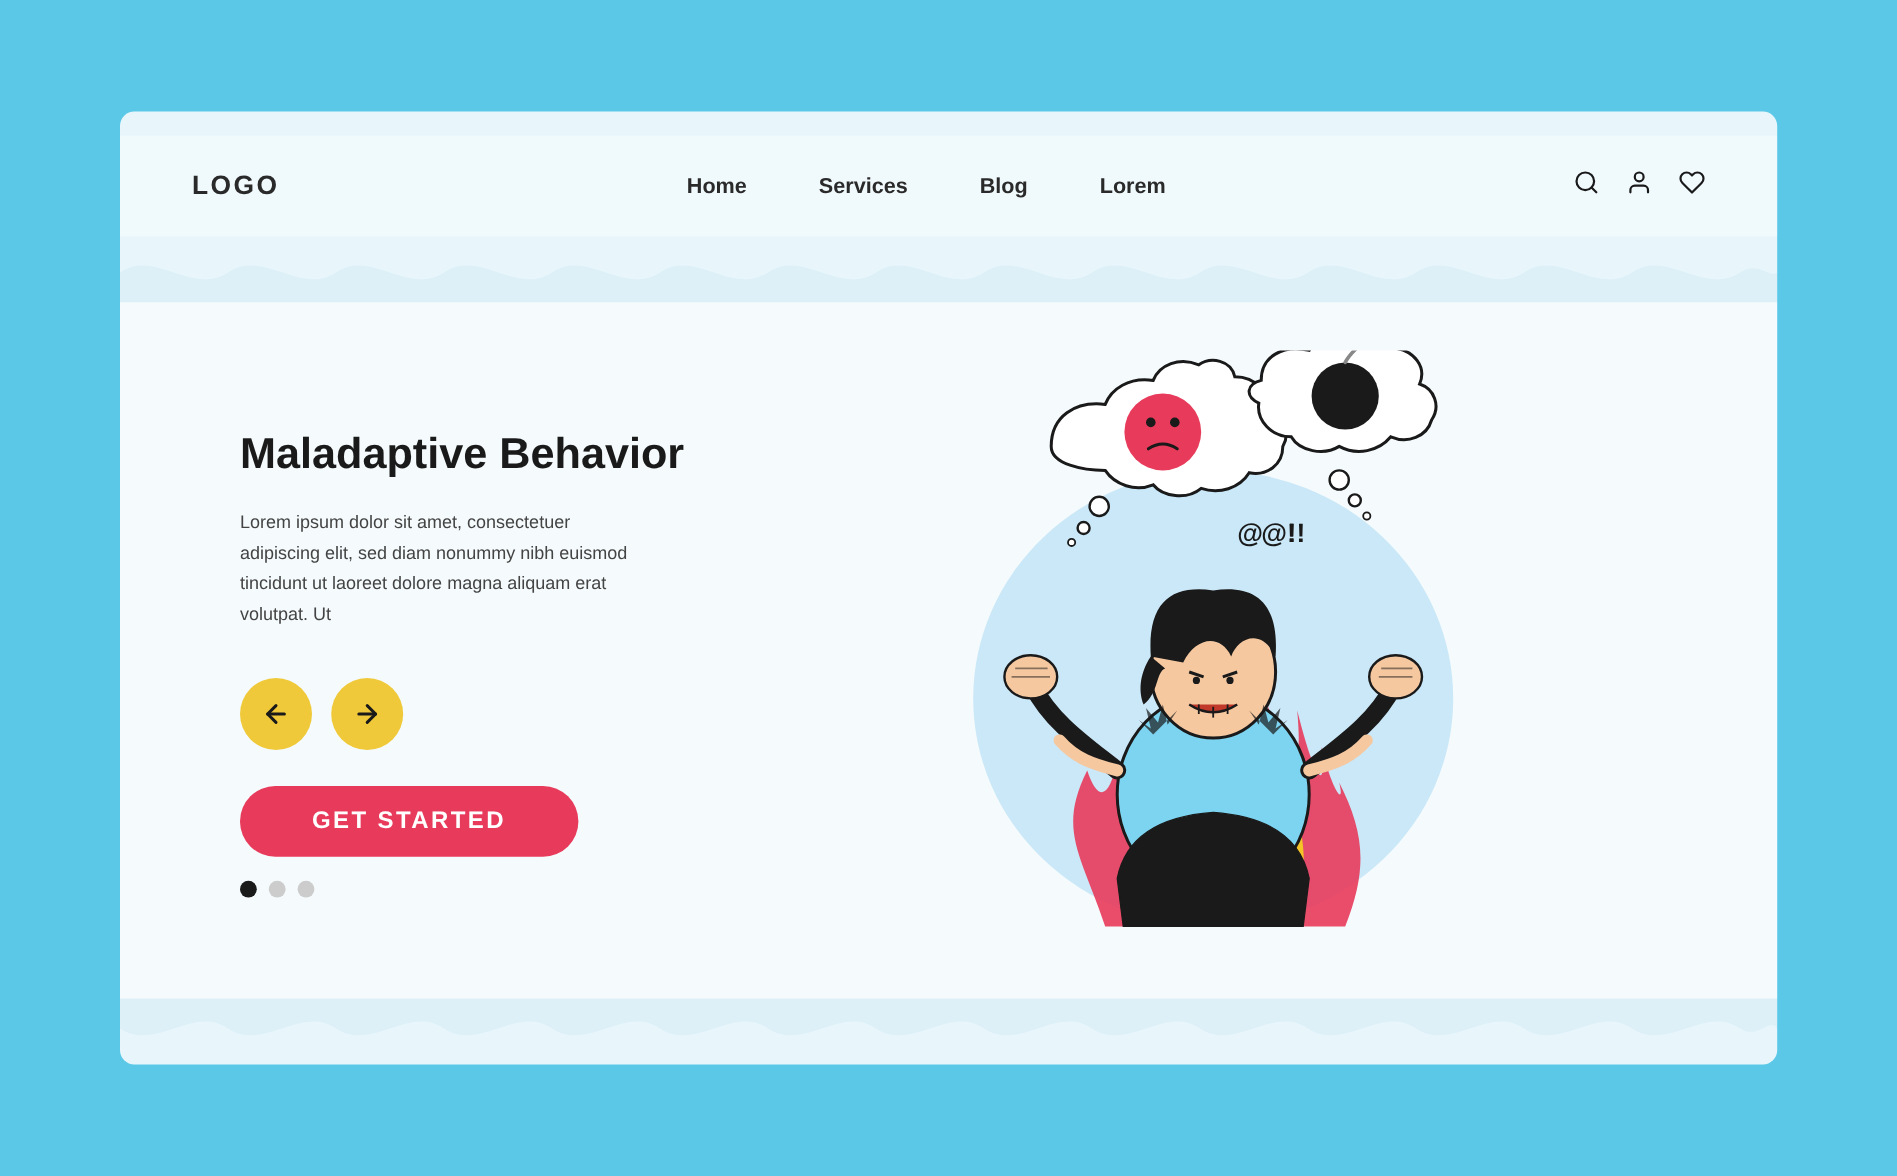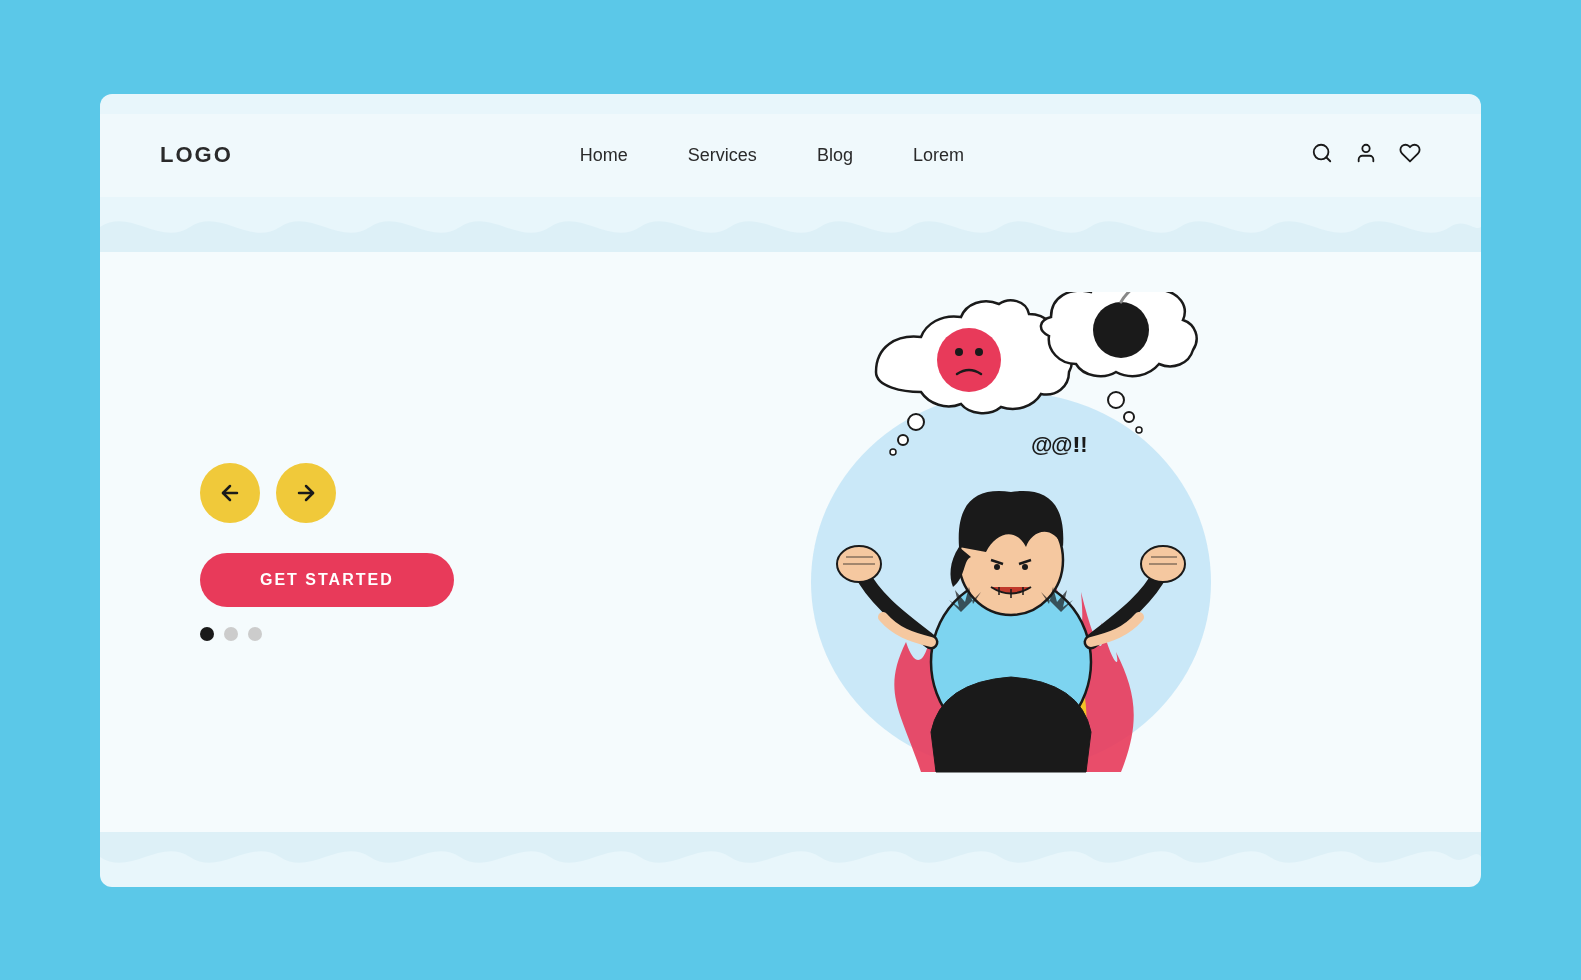--- a/index.html
+++ b/index.html
@@ -36,21 +36,21 @@
     }
     .nav {
       display: flex;
       gap: 60px;
       align-items: center;
     }
     .nav-item {
       font-size: 18px;
       color: #2a2a2a;
       cursor: pointer;
-      font-weight: 400;
+      font-weight: 700;
     }
     .header-icons {
       display: flex;
       gap: 22px;
       align-items: center;
     }
     .header-icon {
       font-size: 20px;
       color: #2a2a2a;
       cursor: pointer;
@@ -107,21 +107,21 @@
       justify-content: center;
       font-size: 22px;
       color: #1a1a1a;
     }
     .get-started-btn {
       background: #e83a5a;
       color: white;
       border: none;
       border-radius: 50px;
       padding: 18px 60px;
-      font-size: 16px;
+      font-size: 20px;
       font-weight: 700;
       letter-spacing: 2px;
       cursor: pointer;
       display: block;
       margin-bottom: 20px;
     }
     .dots {
       display: flex;
       gap: 10px;
       margin-top: 10px;
@@ -193,20 +193,22 @@
 
   <div class="wave-top">
     <svg viewBox="0 0 1381 55" class="wave-svg" preserveAspectRatio="none" xmlns="http://www.w3.org/2000/svg">
       <path d="M0,30 C30,10 60,50 90,30 C120,10 150,50 180,30 C210,10 240,50 270,30 C300,10 330,50 360,30 C390,10 420,50 450,30 C480,10 510,50 540,30 C570,10 600,50 630,30 C660,10 690,50 720,30 C750,10 780,50 810,30 C840,10 870,50 900,30 C930,10 960,50 990,30 C1020,10 1050,50 1080,30 C1110,10 1140,50 1170,30 C1200,10 1230,50 1260,30 C1290,10 1320,50 1350,30 C1365,20 1375,35 1381,30 L1381,55 L0,55 Z" fill="#ddf0f7"></path>
     </svg>
   </div>
 
   <div class="main-content">
 
     <div class="left-section">
+      <h1 class="page-title">Maladaptive Behavior</h1>
+      <p class="page-desc">Lorem ipsum dolor sit amet, consectetuer adipiscing elit, sed diam nonummy nibh euismod tincidunt ut laoreet dolore magna aliquam erat volutpat. Ut</p>
       <div class="nav-arrows">
         <button class="arrow-btn">
           <svg width="24" height="24" viewBox="0 0 24 24" fill="none" stroke="#1a1a1a" stroke-width="2.5" stroke-linecap="round" stroke-linejoin="round">
             <line x1="19" y1="12" x2="5" y2="12"></line>
               <polyline points="12 19 5 12 12 5"></polyline>
           </svg>
         </button>
         <button class="arrow-btn">
           <svg width="24" height="24" viewBox="0 0 24 24" fill="none" stroke="#1a1a1a" stroke-width="2.5" stroke-linecap="round" stroke-linejoin="round">
             <line x1="5" y1="12" x2="19" y2="12"></line>

